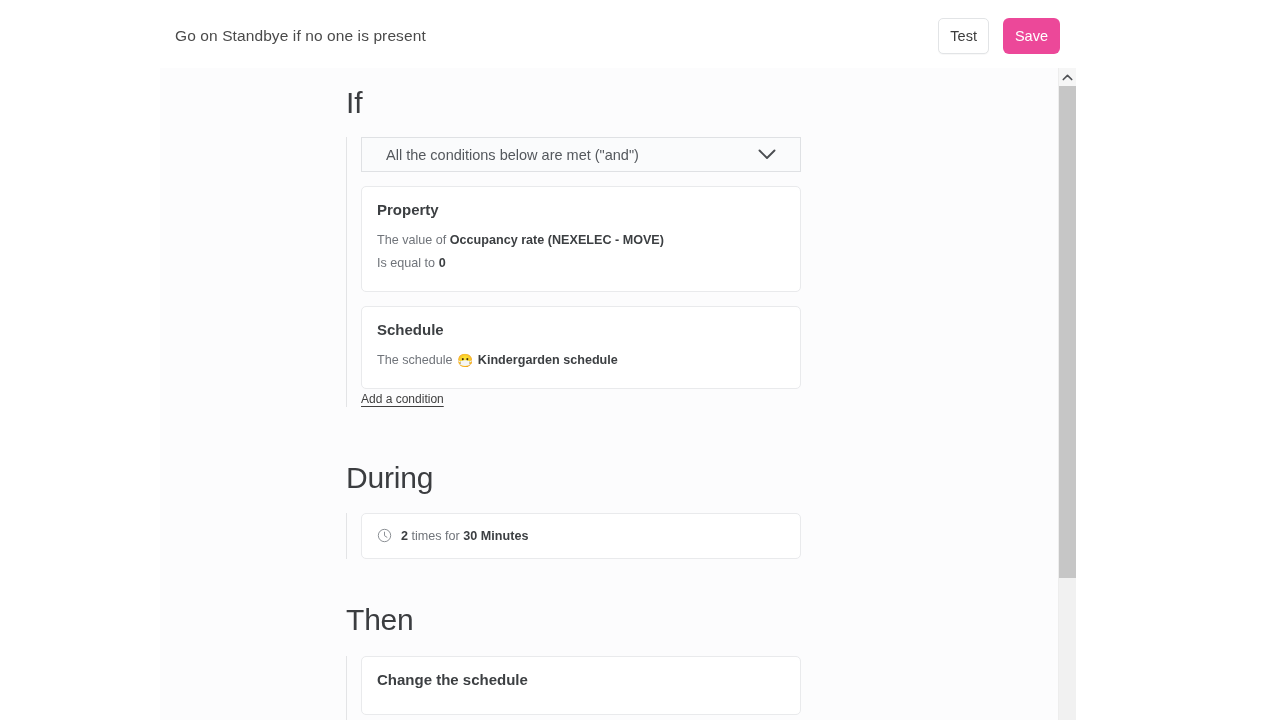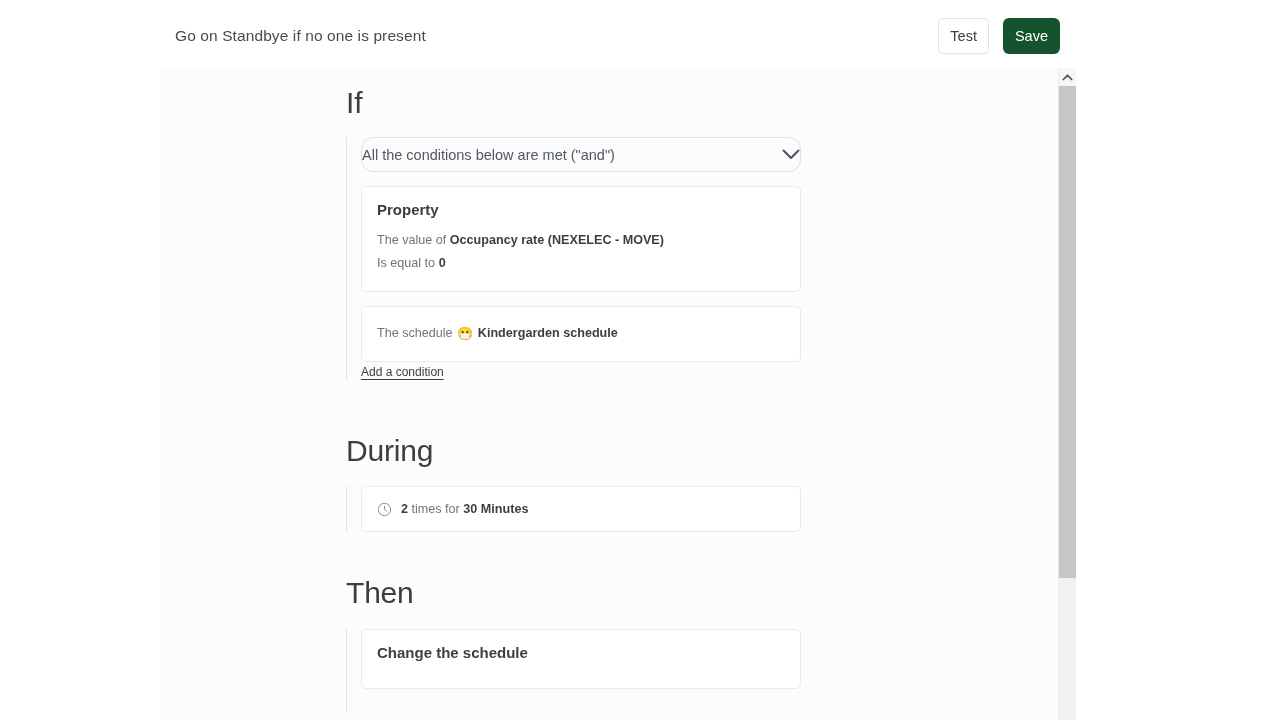--- a/index.html
+++ b/index.html
@@ -66,21 +66,21 @@
     display: flex;
     align-items: center;
     justify-content: center;
     cursor: pointer;
     box-shadow: 0 1px 1px rgba(0,0,0,.03);
   }
   .btn-save {
     min-width: 46px;
     height: 36px;
     padding: 0 12px;
-    background: #14532d;
+    background: #ec4899;
     border: none;
     border-radius: 6px;
     font-size: 14.5px;
     color: #ffffff;
     font-family: "Liberation Sans", sans-serif;
     display: flex;
     align-items: center;
     justify-content: center;
     cursor: pointer;
   }
@@ -129,24 +129,24 @@
     background: #e3e4e6;
   }
 
   
   .cond-select {
     position: relative;
     width: 440px;
     height: 35px;
     background: #fafbfc;
     border: 1px solid #dfe1e4;
-    border-radius: 12px;
-    display: flex;
-    align-items: center;
-    padding: 0 0;
+    border-radius: 0;
+    display: flex;
+    align-items: center;
+    padding: 0 24px;
     cursor: pointer;
   }
   .cond-select-label {
     font-size: 14.5px;
     color: #54585d;
     flex: 1 1 auto;
     white-space: nowrap;
   }
   .chev {
     width: 18px;
@@ -297,20 +297,21 @@
 
             
             <div class="card">
               <div class="card-title">Property</div>
               <div class="card-line"><span>The value of </span><b>Occupancy rate (NEXELEC - MOVE)</b></div>
               <div class="card-line"><span>Is equal to </span><b>0</b></div>
             </div>
 
             
             <div class="card">
+              <div class="card-title">Schedule</div>
               <div class="card-line"><span>The schedule </span><span class="emoji">😷</span> <b>Kindergarden schedule</b></div>
             </div>
 
             <a class="add-link">Add a condition</a>
           </div>
         </div>
 
         <div class="spacer-40"></div>
 
         <div class="section" style="padding-top:16px;">

